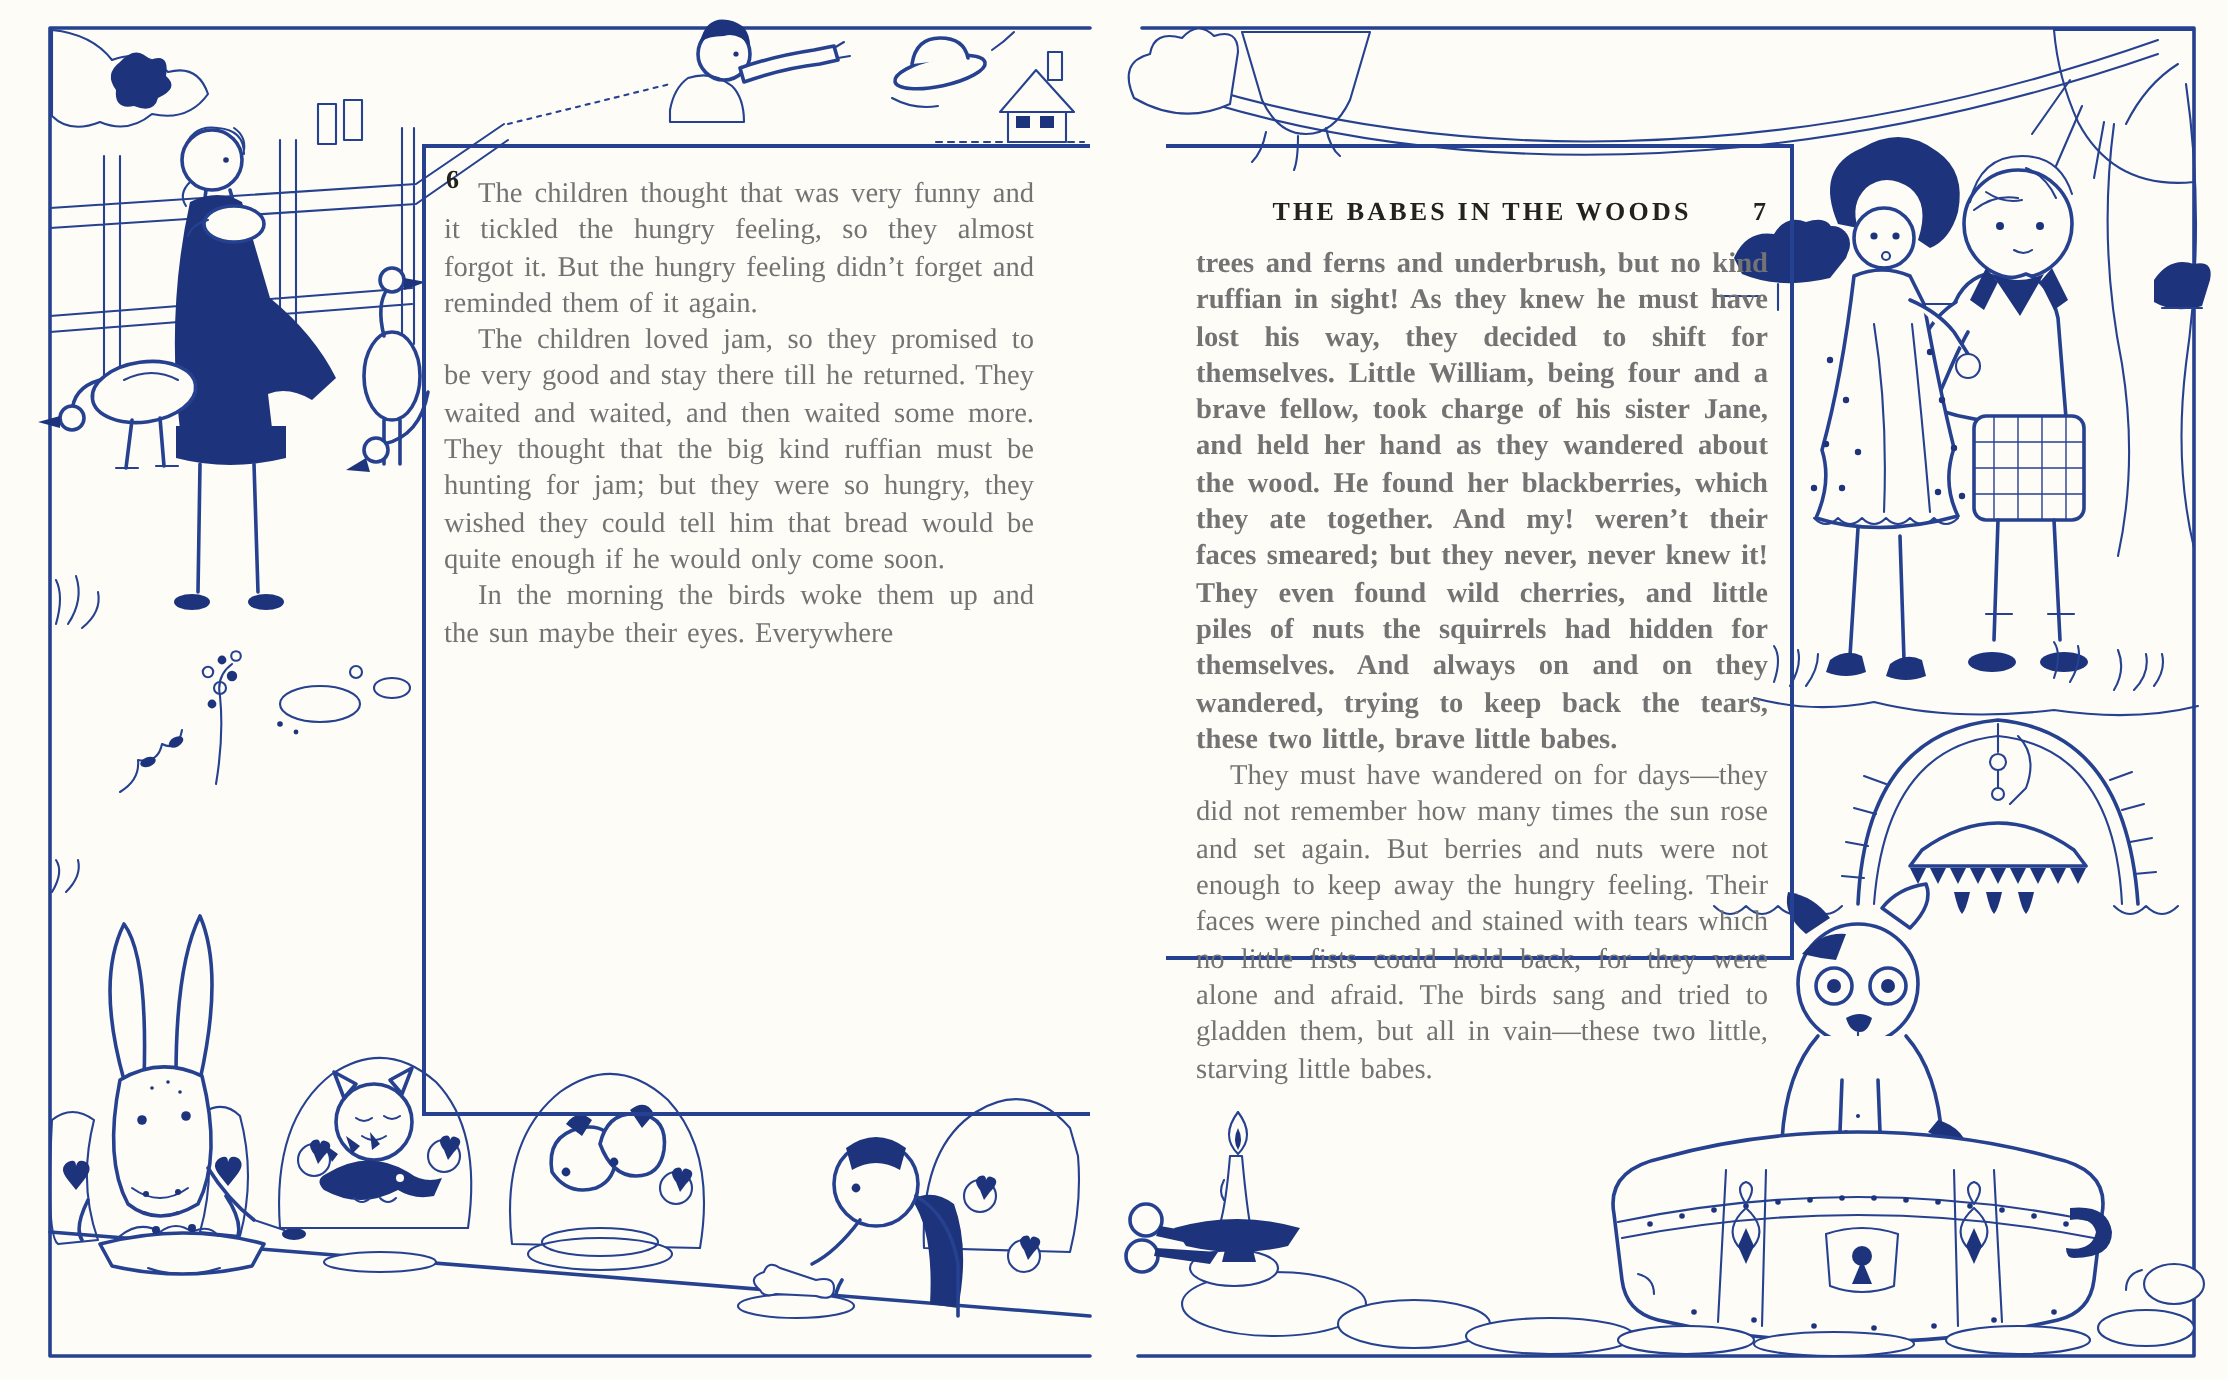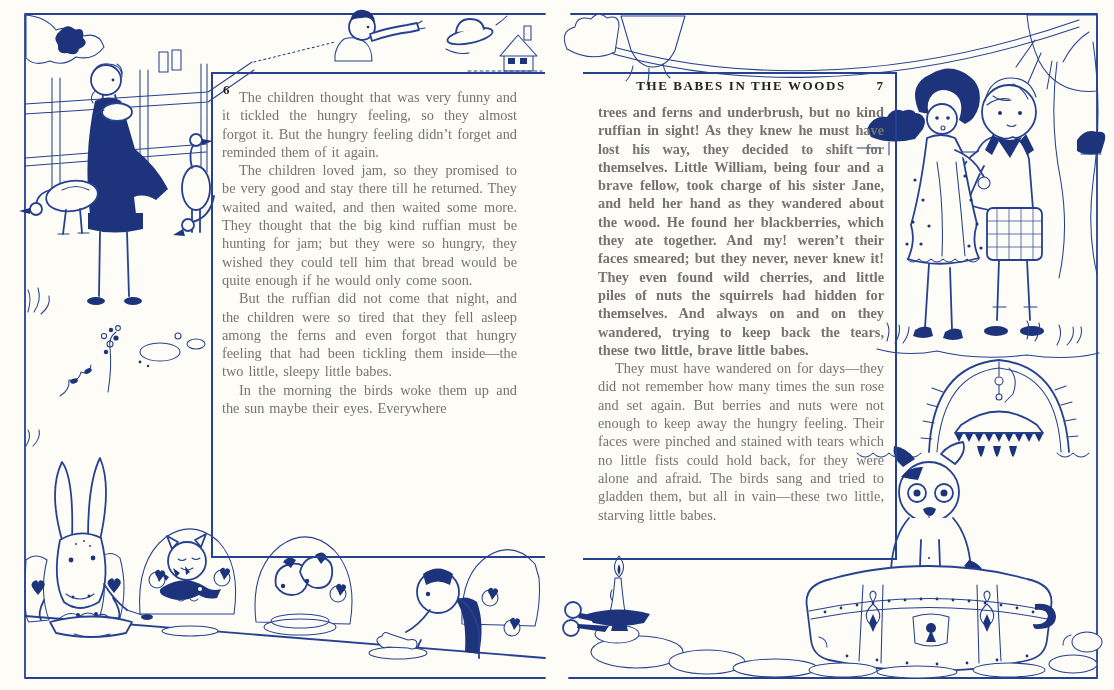--- a/index.html
+++ b/index.html
@@ -14,23 +14,23 @@
   .fl  { fill:#1d347c; stroke:none; }
   .wfl { fill:#fdfcf7; }
 
   .textbox { position:absolute; color:#211f1a; }
   .textbox.leftbox {
     left:211px; top:72px; width:334px; height:486px;
     border-left:2px solid #26418f; border-top:2px solid #26418f; border-bottom:2px solid #26418f;
     padding:5px 28px 0 9px; box-sizing:border-box;
   }
   .textbox.rightbox {
-    left:583px; top:72px; width:314px; height:488px;
+    left:583px; top:72px; width:314px; height:408px;
     border-right:2px solid #26418f; border-top:2px solid #26418f; border-bottom:2px solid #26418f;
-    padding:1px 11px 0 15px; box-sizing:border-box;
+    padding:21px 11px 0 15px; box-sizing:border-box;
   }
   .pagehead {
     position:relative; text-align:center; font-weight:700;
     font-size:13px; letter-spacing:1.6px; color:#24221c;
     margin:3px 0 9px 0; white-space:nowrap;
   }
   .pnum-left  { position:absolute; left:1px; letter-spacing:0; }
   .pnum-right { position:absolute; right:1px; letter-spacing:0; }
   .bodytext p {
     margin:0; font-size:14.3px; line-height:18.3px;
@@ -370,21 +370,20 @@
     </g>
   </svg>
 
   <div class="textbox leftbox">
     <div class="pagehead">
       <span class="pnum-left">6</span>
     </div>
     <div class="bodytext">
       <p>The children thought that was very funny and it tickled the hungry feeling, so they almost forgot it.  But the hungry feeling didn’t forget and reminded them of it again.</p>
       <p>The children loved jam, so they promised to be very good and stay there till he returned.  They waited and waited, and then waited some more.  They thought that the big kind ruffian must be hunting for jam; but they were so hungry, they wished they could tell him that bread would be quite enough if he would only come soon.</p>
-      <p>But the ruffian did not come that night, and the children were so tired that they fell asleep among the ferns and even forgot that hungry feeling that had been tickling them inside—the two little, sleepy little babes.</p>
       <p>In the morning the birds woke them up and the sun maybe their eyes.  Everywhere</p>
     </div>
   </div>
 
   <div class="textbox rightbox">
     <div class="pagehead">
       <span>THE BABES IN THE WOODS</span>
       <span class="pnum-right">7</span>
     </div>
     <div class="bodytext">

